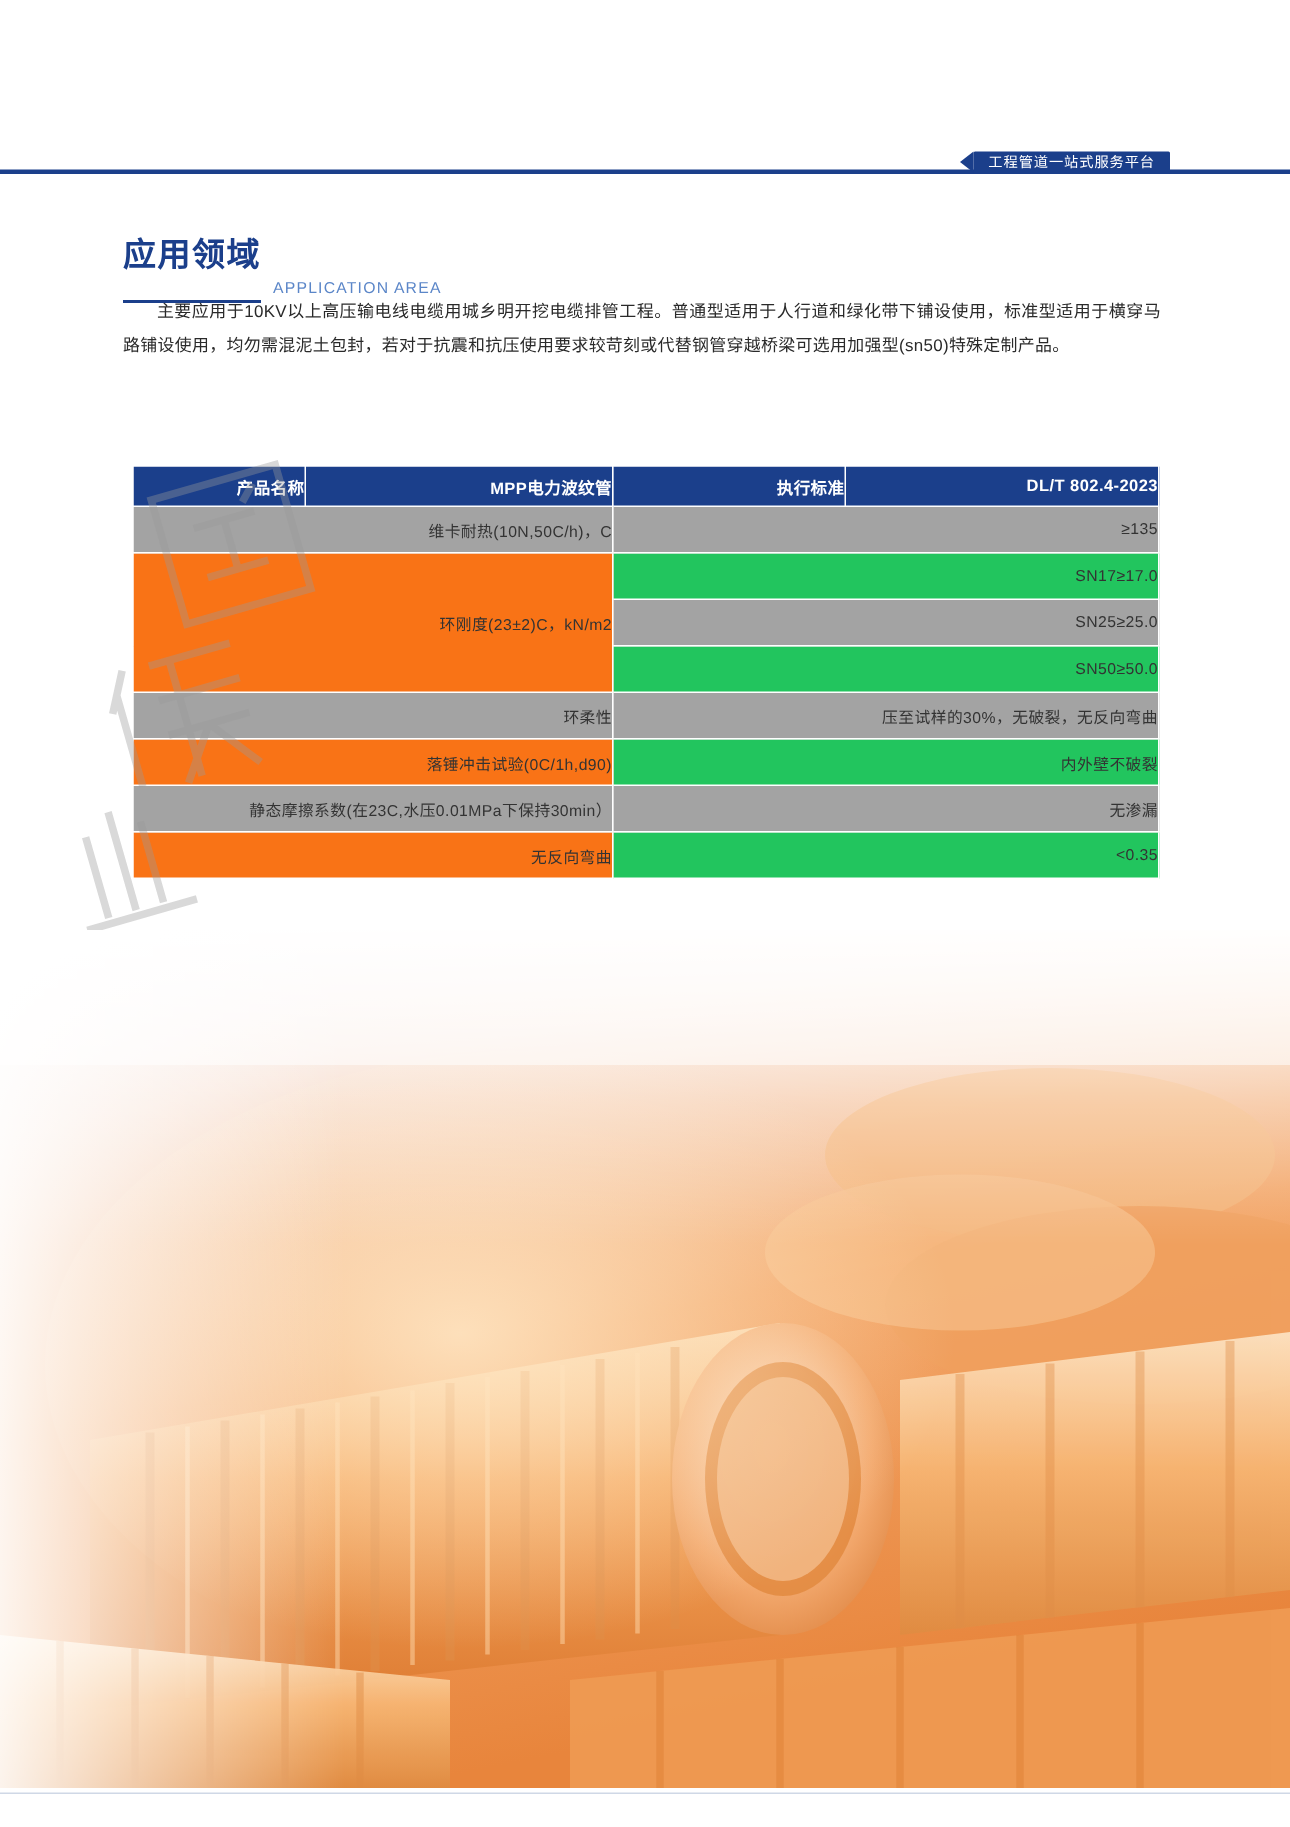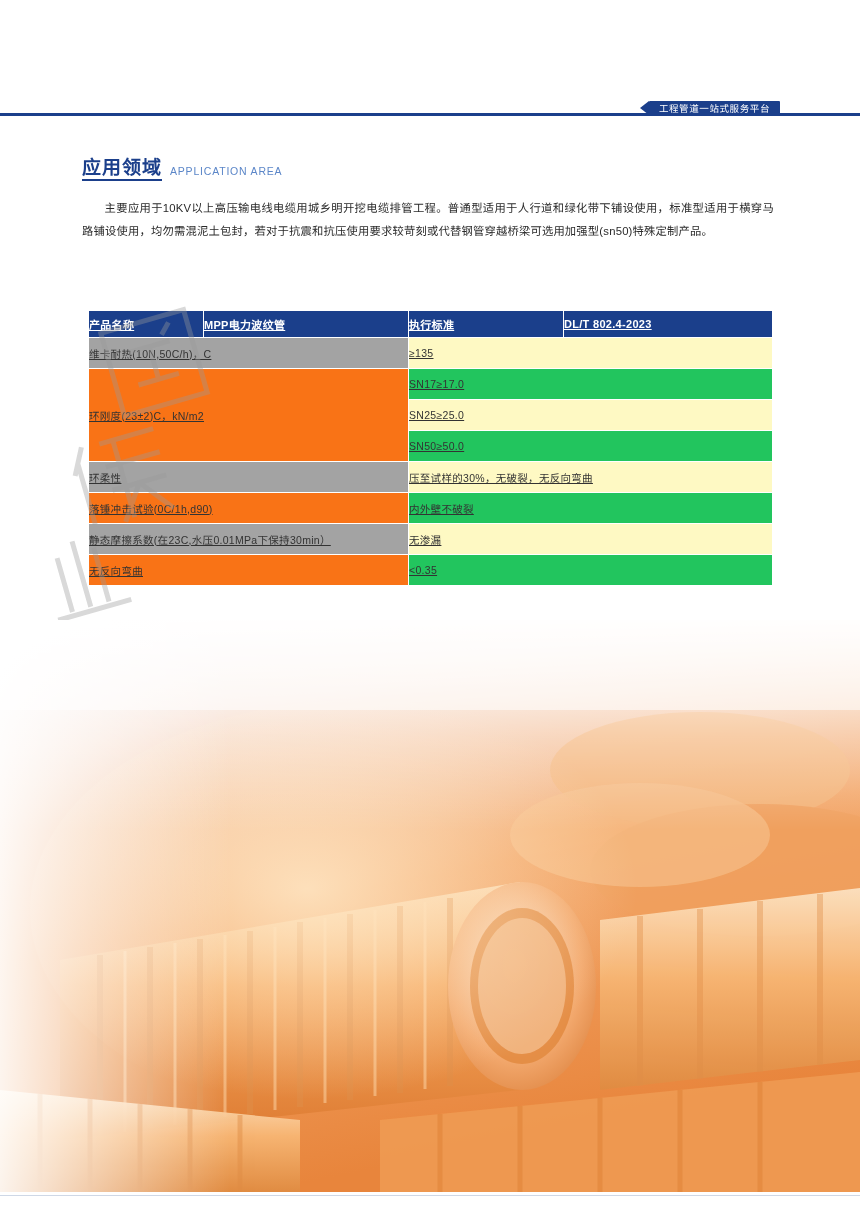--- a/index.html
+++ b/index.html
@@ -56,26 +56,26 @@
   
   .section-title-wrap {
     position: absolute;
     left: 82px;
     top: 158px;
     display: flex;
     align-items: flex-end;
     gap: 8px;
   }
   .section-title-cn {
-    font-size: 19px;
+    font-size: 22px;
     font-weight: bold;
     color: #1b3f8b;
     letter-spacing: 1px;
     border-bottom: 2px solid #1b3f8b;
-    padding-bottom: 0;
+    padding-bottom: 18px;
     line-height: 1.1;
   }
   .section-title-en {
     font-size: 10.5px;
     color: #5b86c8;
     letter-spacing: 0.8px;
     padding-bottom: 4px;
   }
 
   
@@ -99,41 +99,40 @@
     top: 310px;
     width: 684px;
     border-collapse: collapse;
     table-layout: fixed;
   }
   .spec-table th,
   .spec-table td {
     border: 1px solid #ffffff;
     font-size: 10.5px;
     color: #333333;
-    text-align: left;
+    text-align: right;
     vertical-align: middle;
     padding: 0;
     height: 30px;
     letter-spacing: 0.3px;
-    text-decoration: underline;
   }
   .spec-table thead th {
     background: #1b3f8b;
     color: #ffffff;
     font-weight: bold;
     height: 26px;
     font-size: 11px;
   }
   .col-a { width: 115px; }
   .col-b { width: 205px; }
   .col-c { width: 155px; }
   .col-d { width: 209px; }
 
   .cell-left  { background: #a3a3a3; }
-  .cell-right { background: #fef9c3; }
+  .cell-right { background: #a3a3a3; }
   .cell-left-alt  { background: #f97316; }
   .cell-right-alt { background: #22c55e; }
 
   
   .watermark {
     position: absolute;
     left: 10px;
     top: 300px;
     width: 300px;
     height: 320px;

